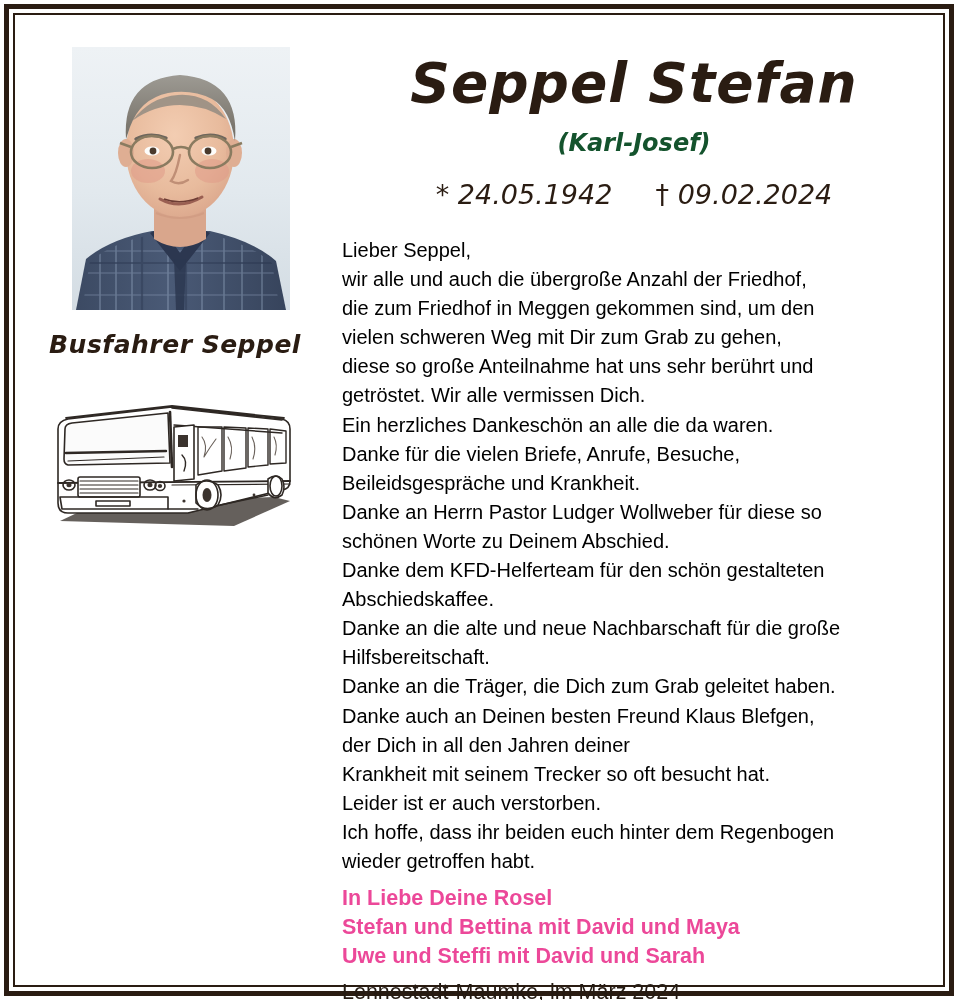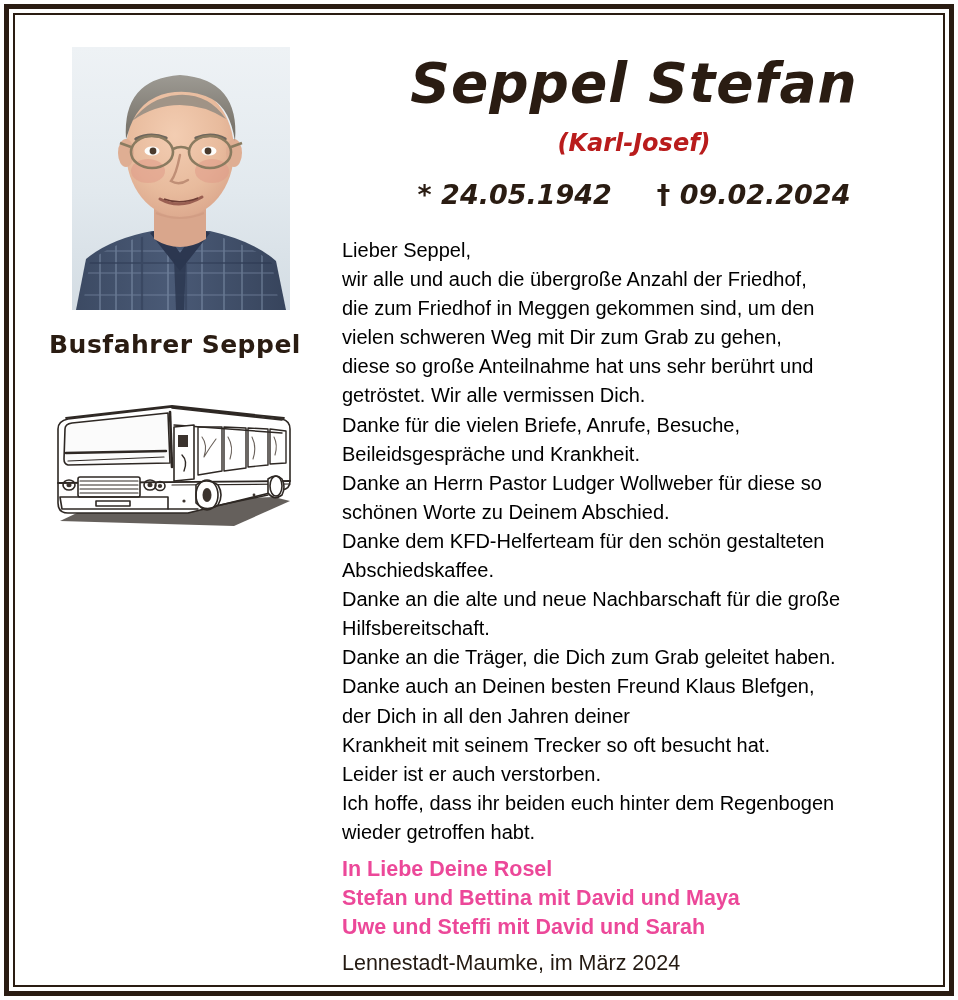--- a/index.html
+++ b/index.html
@@ -61,20 +61,21 @@
   }
   .portrait svg { display: block; width: 100%; height: 100%; }
 
   .photo-caption {
     position: absolute;
     left: 0px;
     top: 310px;
     width: 310px;
     text-align: center;
     font-family: "DejaVu Sans", sans-serif;
+    font-style: italic;
     font-weight: bold;
     font-size: 25px;
     letter-spacing: 0.5px;
     color: #2a1c12;
     white-space: nowrap;
   }
   .bus-art {
     position: absolute;
     left: 18px;
     top: 365px;
@@ -101,29 +102,29 @@
     margin-top: 36px;
     letter-spacing: 1px;
     white-space: nowrap;
   }
   .deceased-altname {
     text-align: center;
     font-family: "DejaVu Sans", sans-serif;
     font-style: italic;
     font-weight: bold;
     font-size: 24px;
-    color: #b91c1c;
+    color: #14532d;
     margin-top: 18px;
     white-space: nowrap;
   }
   .life-dates {
     text-align: center;
     font-family: "DejaVu Sans", sans-serif;
     font-style: italic;
-    font-weight: bold;
+    font-weight: normal;
     font-size: 27px;
     color: #2a1c12;
     margin-top: 22px;
     white-space: nowrap;
   }
   .life-dates .sym { font-style: normal; }
   .life-dates .gap { display: inline-block; width: 26px; }
 
   .body-text {
     margin-top: 26px;
@@ -355,20 +356,21 @@
         <span>09.02.2024</span>
       </div>
 
       <div class="body-text">
         <div class="ln">Lieber Seppel,</div>
         <div class="ln">wir alle und auch die übergroße Anzahl der Friedhof,</div>
         <div class="ln">die zum Friedhof in Meggen gekommen sind, um den</div>
         <div class="ln">vielen schweren Weg mit Dir zum Grab zu gehen,</div>
         <div class="ln">diese so große Anteilnahme hat uns sehr berührt und</div>
         <div class="ln">getröstet. Wir alle vermissen Dich.</div>
+        <div class="ln">Ein herzliches Dankeschön an alle die da waren.</div>
         <div class="ln">Danke für die vielen Briefe, Anrufe, Besuche,</div>
         <div class="ln">Beileidsgespräche und Krankheit.</div>
         <div class="ln">Danke an Herrn Pastor Ludger Wollweber für diese so</div>
         <div class="ln">schönen Worte zu Deinem Abschied.</div>
         <div class="ln">Danke dem KFD-Helferteam für den schön gestalteten</div>
         <div class="ln">Abschiedskaffee.</div>
         <div class="ln">Danke an die alte und neue Nachbarschaft für die große</div>
         <div class="ln">Hilfsbereitschaft.</div>
         <div class="ln">Danke an die Träger, die Dich zum Grab geleitet haben.</div>
         <div class="ln">Danke auch an Deinen besten Freund Klaus Blefgen,</div>

